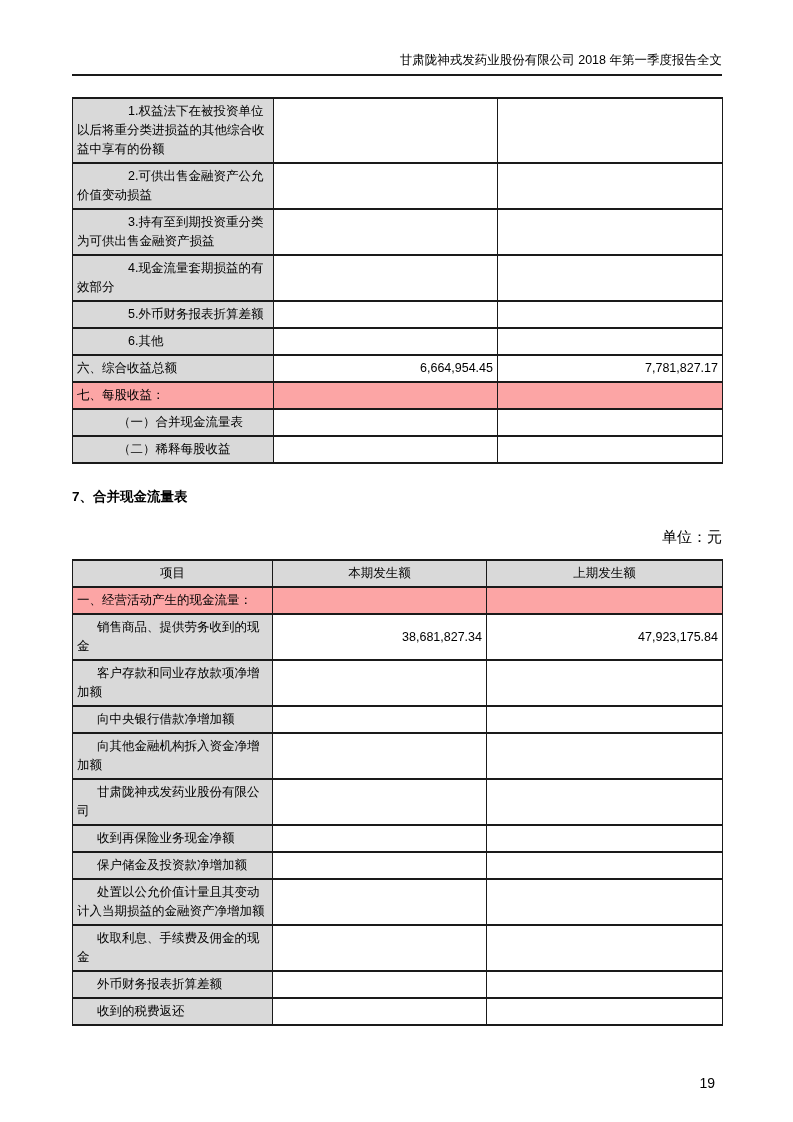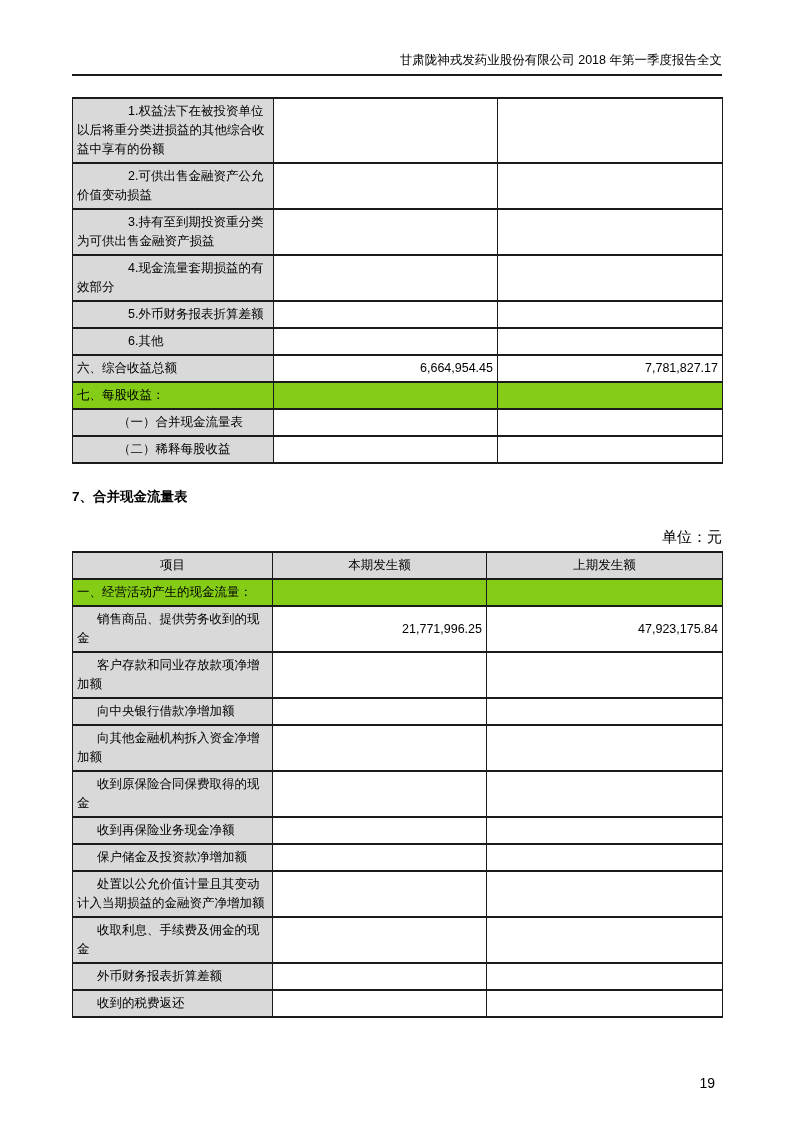--- a/index.html
+++ b/index.html
@@ -21,21 +21,21 @@
     line-height: 16px;
     padding-bottom: 6px;
     border-bottom: 2px solid #1a1a1a;
   }
   table.fin-table {
     width: 650px;
     border-collapse: collapse;
     table-layout: fixed;
   }
   .tbl1 { margin-top: 21px; }
-  .tbl2 { margin-top: 6px; }
+  .tbl2 { margin-top: 14px; }
   .fin-table td, .fin-table th {
     border: 1px solid #1a1a1a;
     border-top-width: 2px;
     border-bottom-width: 2px;
     font-size: 12.5px;
     font-weight: normal;
     line-height: 19px;
     padding: 3px 4px;
     vertical-align: middle;
     word-break: break-all;
@@ -45,21 +45,21 @@
   .tbl1 col.c1 { width: 201px; }
   .tbl1 col.c2 { width: 224px; }
   .tbl1 col.c3 { width: 225px; }
   
   .tbl2 col.c1 { width: 200px; }
   .tbl2 col.c2 { width: 214px; }
   .tbl2 col.c3 { width: 236px; }
 
   .lbl { background: #d9d9d9; text-align: left; }
   .val { background: #ffffff; text-align: right; }
-  tr.gray-all td { background: #84cc16; }
+  tr.gray-all td { background: #fca5a5; }
   .tbl2 th { background: #d9d9d9; text-align: center; }
 
   .num-indent  { text-indent: 51px; }  
   .paren-indent{ text-indent: 41px; }  
   .sub-indent  { text-indent: 20px; }  
 
   tr.h1 td, tr.h1 th { height: 20px; }
   tr.h2 td { height: 39px; }
   tr.h3 td { height: 58px; }
 
@@ -169,40 +169,40 @@
       </tr>
     </thead>
     <tbody>
       <tr class="h1 gray-all">
         <td class="lbl">一、经营活动产生的现金流量：</td>
         <td class="val"></td>
         <td class="val"></td>
       </tr>
       <tr class="h1">
         <td class="lbl sub-indent">销售商品、提供劳务收到的现金</td>
-        <td class="val">21,771,996.25</td>
+        <td class="val">38,681,827.34</td>
         <td class="val">47,923,175.84</td>
       </tr>
       <tr class="h2">
         <td class="lbl sub-indent">客户存款和同业存放款项净增加额</td>
         <td class="val"></td>
         <td class="val"></td>
       </tr>
       <tr class="h1">
         <td class="lbl sub-indent">向中央银行借款净增加额</td>
         <td class="val"></td>
         <td class="val"></td>
       </tr>
       <tr class="h2">
         <td class="lbl sub-indent">向其他金融机构拆入资金净增加额</td>
         <td class="val"></td>
         <td class="val"></td>
       </tr>
       <tr class="h2">
-        <td class="lbl sub-indent">收到原保险合同保费取得的现金</td>
+        <td class="lbl sub-indent">甘肃陇神戎发药业股份有限公司</td>
         <td class="val"></td>
         <td class="val"></td>
       </tr>
       <tr class="h1">
         <td class="lbl sub-indent">收到再保险业务现金净额</td>
         <td class="val"></td>
         <td class="val"></td>
       </tr>
       <tr class="h1">
         <td class="lbl sub-indent">保户储金及投资款净增加额</td>

